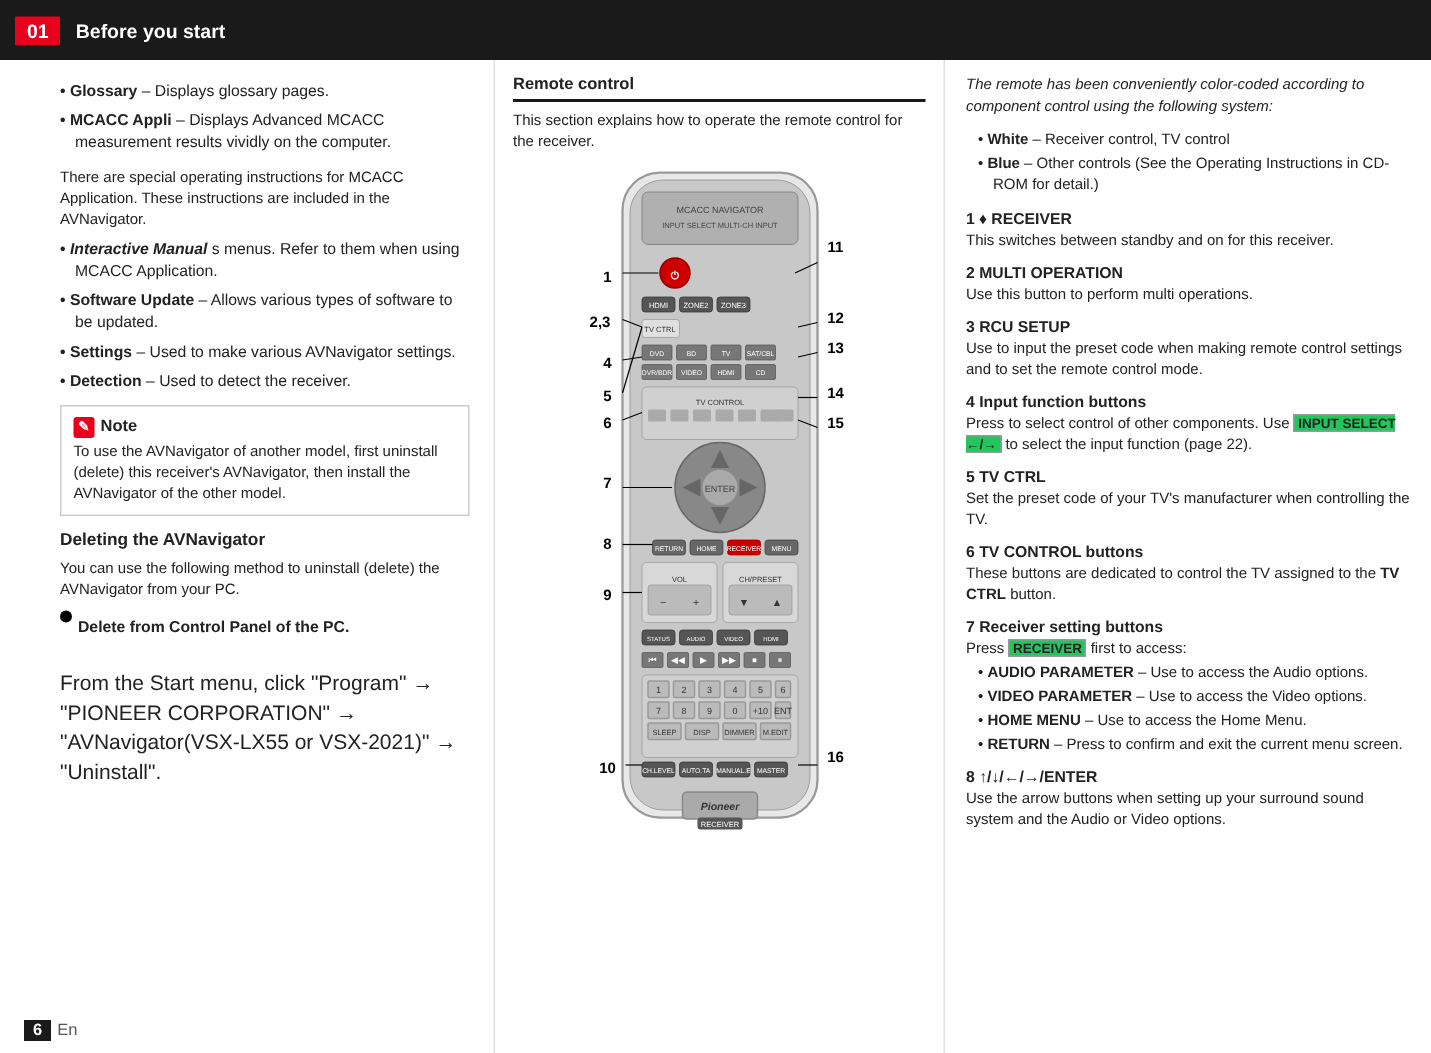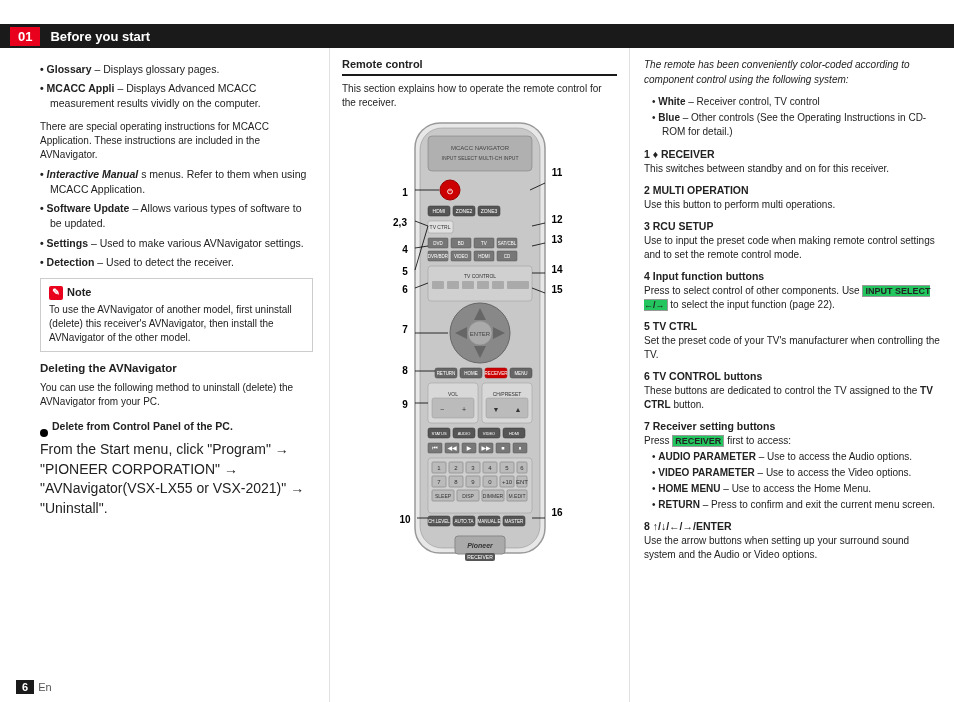--- a/index.html
+++ b/index.html
@@ -12,23 +12,22 @@
       color: #222;
       overflow: hidden;
     }
 
     
     .header {
       background: #1a1a1a;
       color: #fff;
       display: flex;
       align-items: center;
-      height: 24px;
+      height: 40px;
       padding: 0 10px;
-      margin-top: 24px;
     }
     .header-num {
       background: #e8001c;
       color: #fff;
       font-weight: bold;
       font-size: 13px;
       padding: 2px 8px;
       margin-right: 10px;
     }
     .header-title {
@@ -244,21 +243,21 @@
       <div class="note-title">
         <span class="note-icon">✎</span>
         <span>Note</span>
       </div>
       <p>To use the AVNavigator of another model, first uninstall (delete) this receiver's AVNavigator, then install the AVNavigator of the other model.</p>
     </div>
 
     <div class="section-title">Deleting the AVNavigator</div>
     <p style="font-size:10px; line-height:1.4; margin-bottom:6px;">You can use the following method to uninstall (delete) the AVNavigator from your PC.</p>
 
-    <p style="margin-bottom:3px; display:flex; align-items:flex-end;">
+    <p style="margin-bottom:17px; display:flex; align-items:flex-start;">
       <span class="bullet-black"></span>
       <span class="delete-title">Delete from Control Panel of the PC.</span>
     </p>
     <p style="font-size:14px; line-height:1.4;">From the Start menu, click "Program" → "PIONEER CORPORATION" → "AVNavigator(VSX-LX55 or VSX-2021)" → "Uninstall".</p>
   </div>
 
   <div class="mid-col">
     <div class="remote-section-title">Remote control</div>
     <p class="remote-desc">This section explains how to operate the remote control for the receiver.</p>
 

